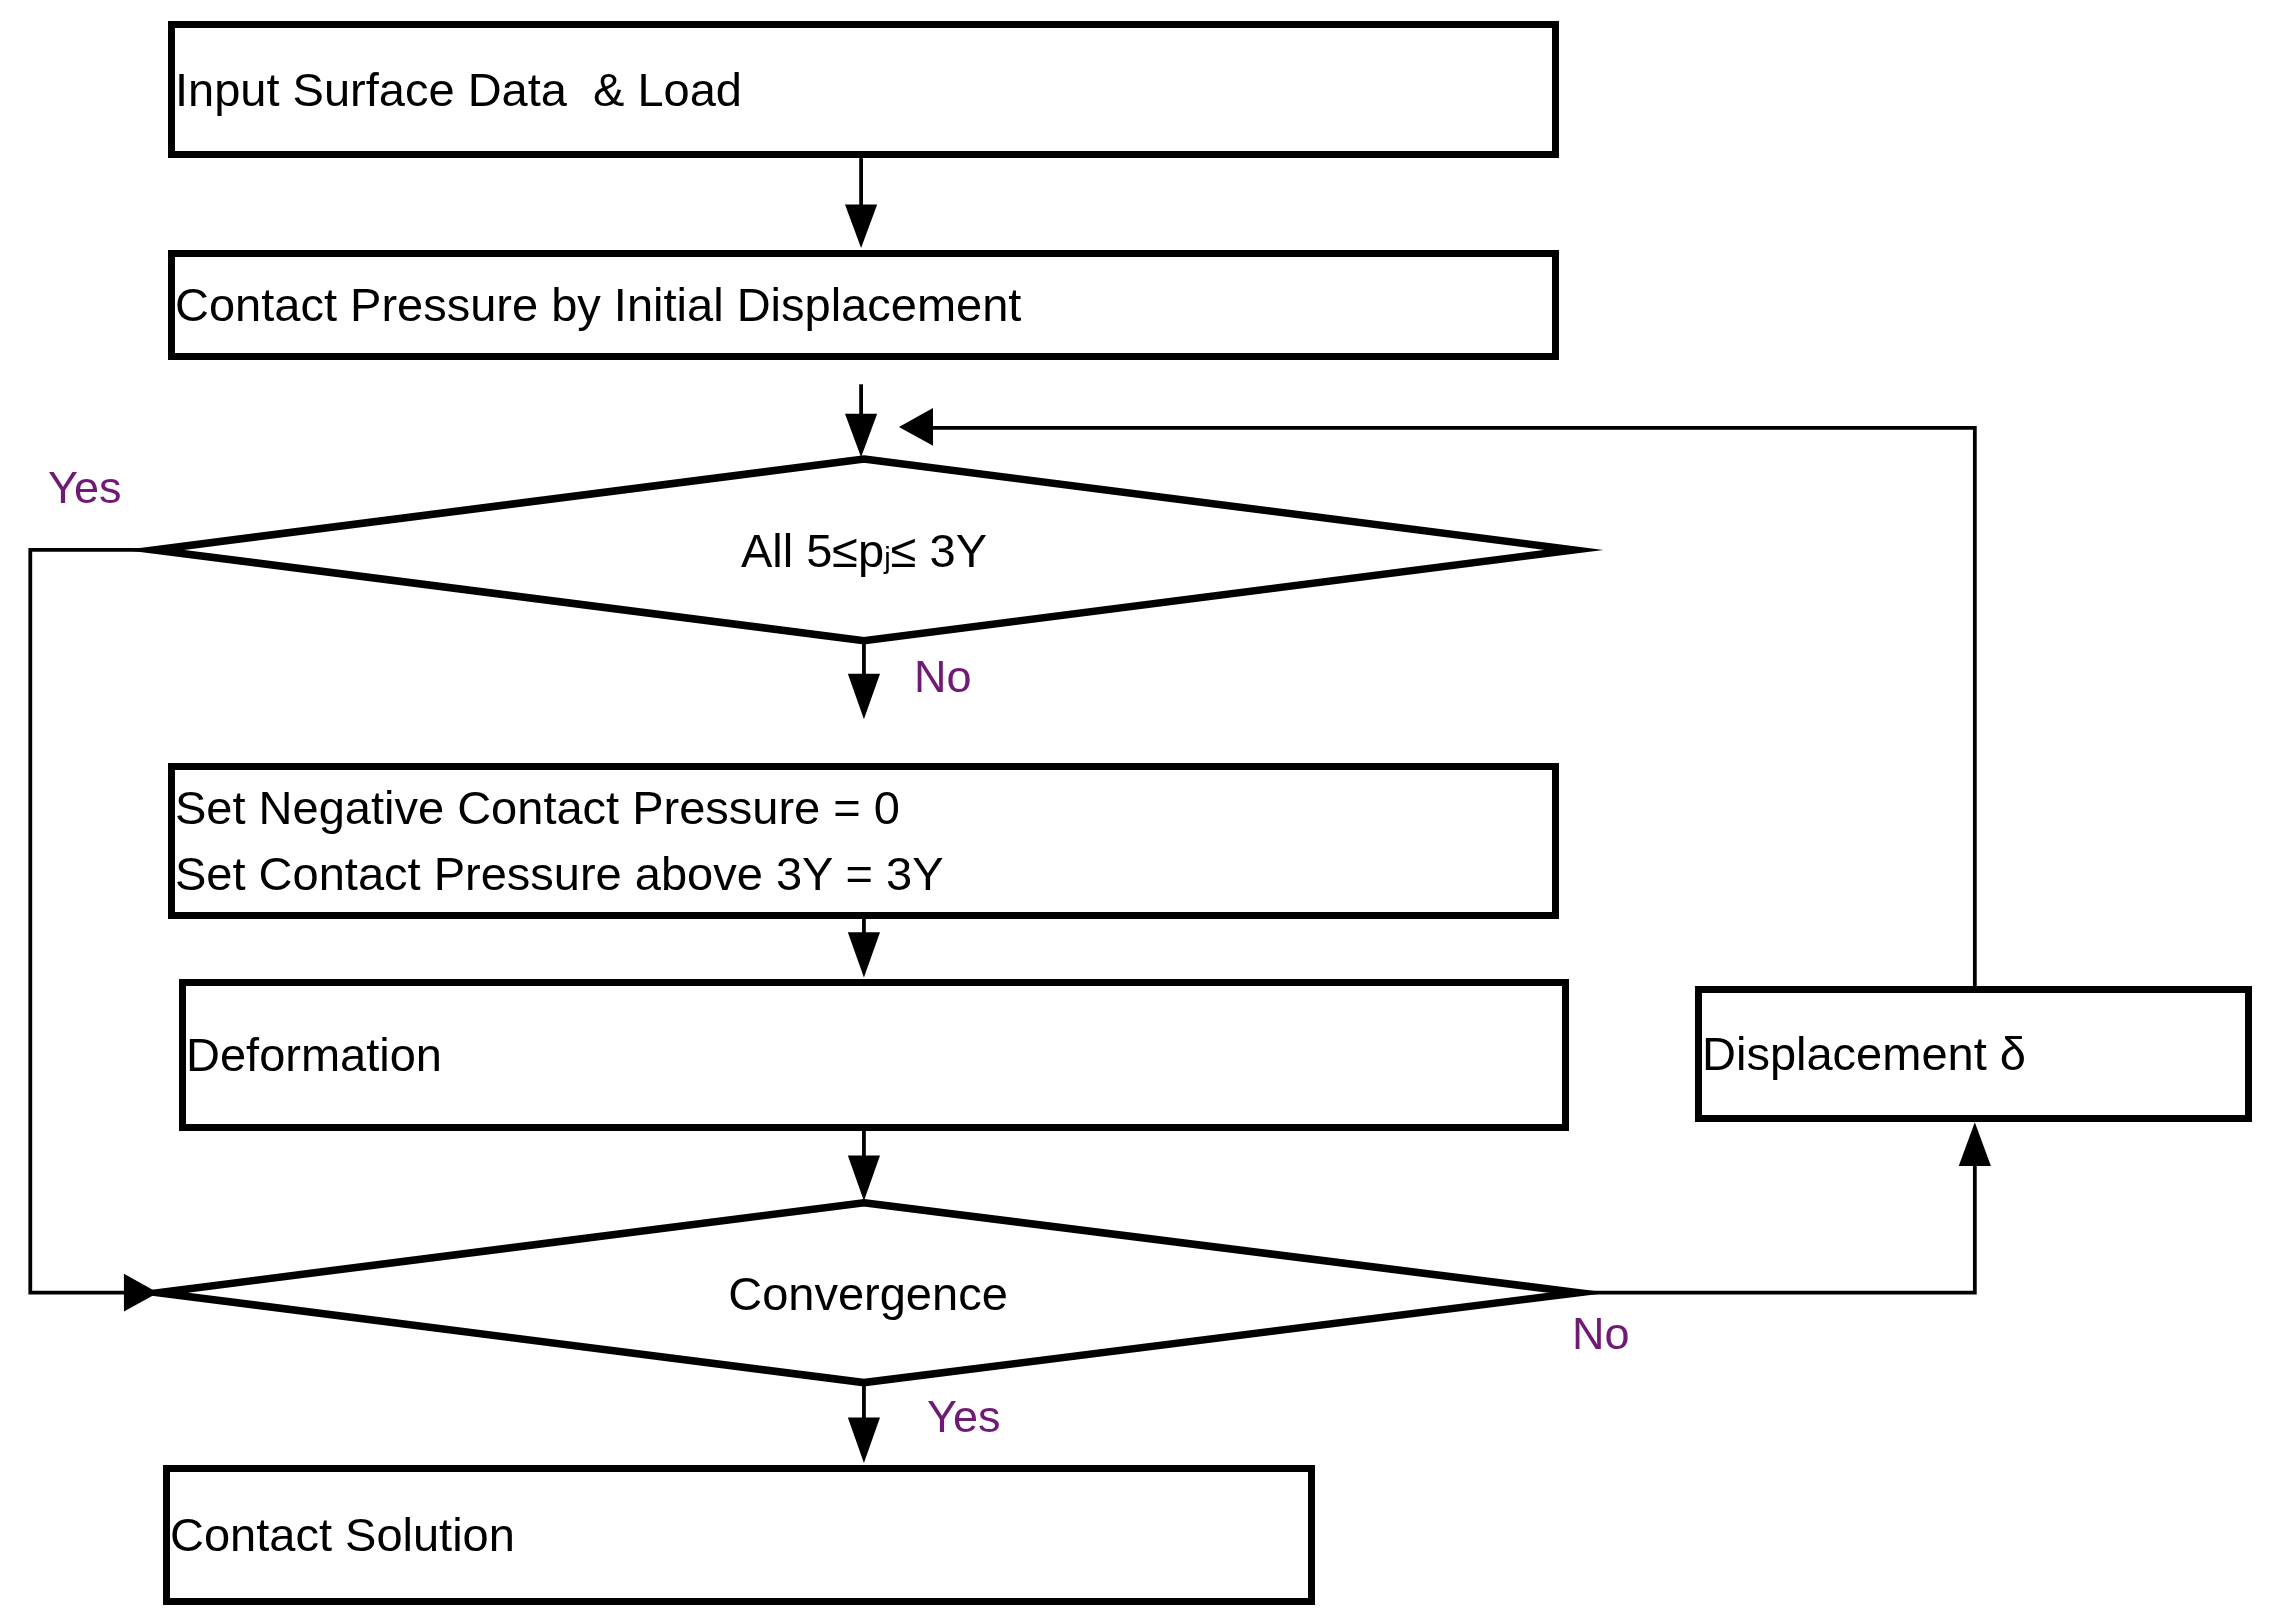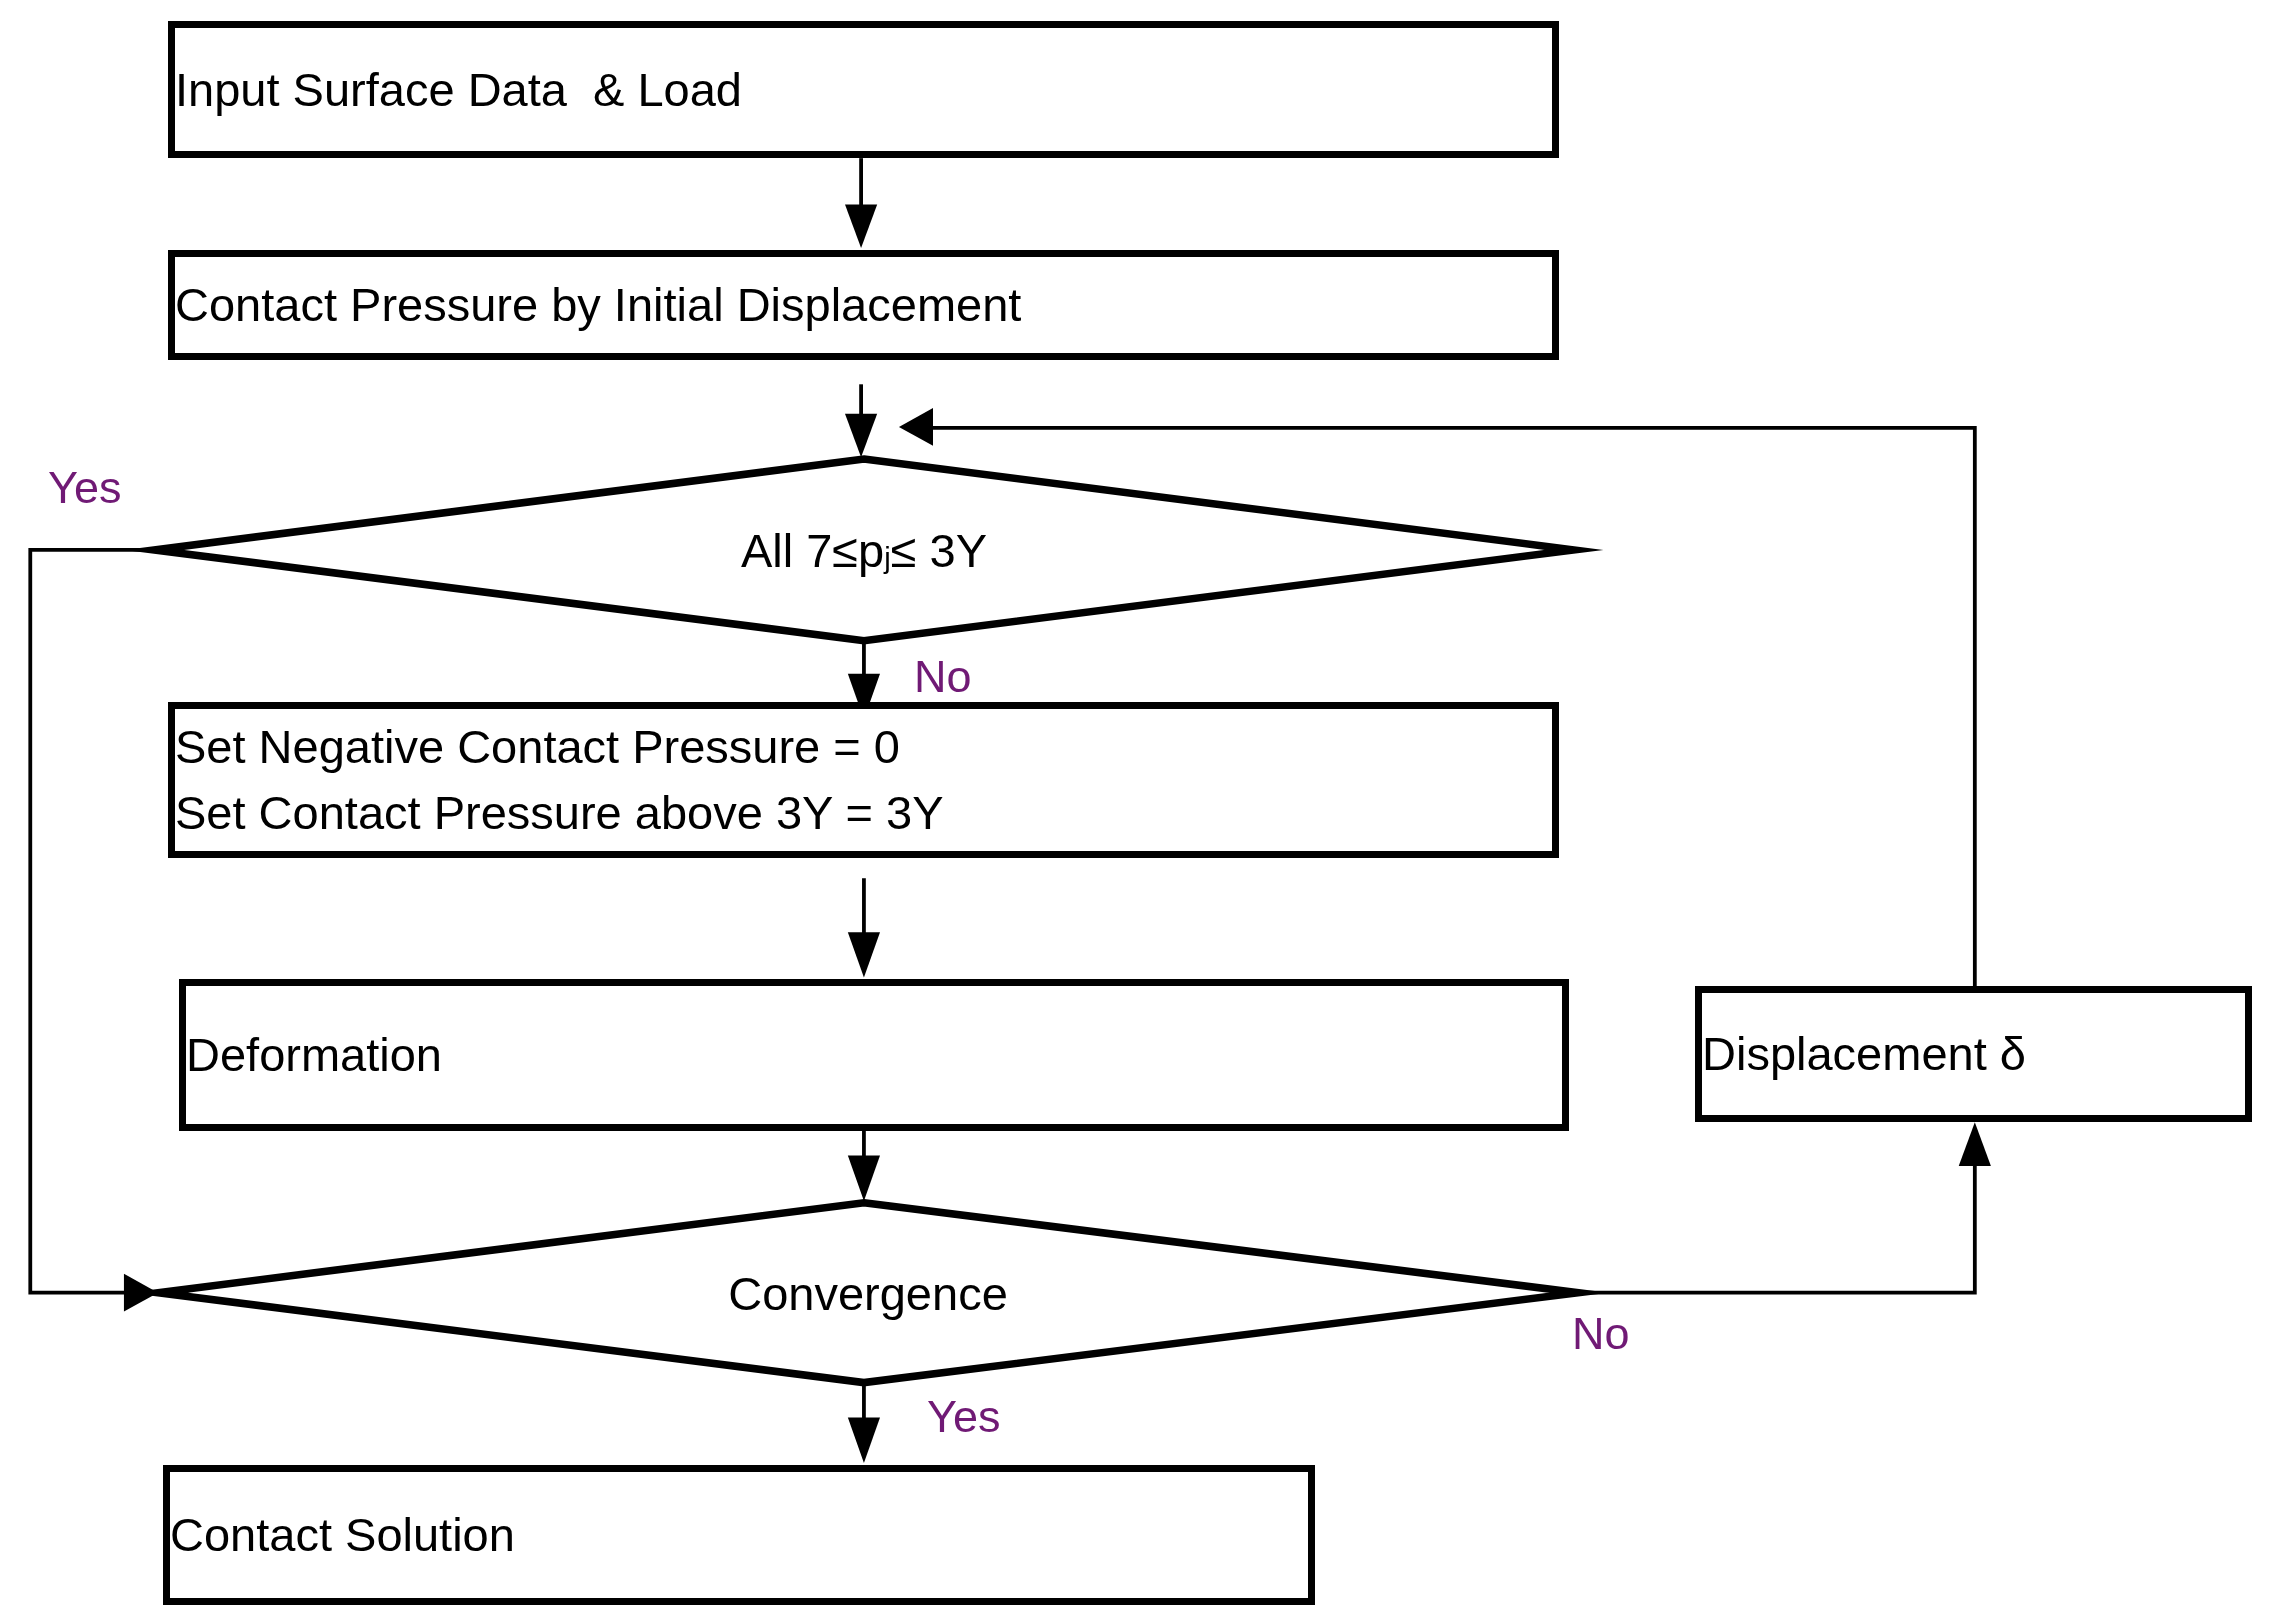--- a/index.html
+++ b/index.html
@@ -56,21 +56,21 @@
     position: absolute;
     font-size: 45px;
     color: #701a75;
     white-space: nowrap;
     margin-left: 20px;
   }
 
   
   .box-input        { left: 168px; top:   21px; width: 1391px; height: 137px; }
   .box-pressure     { left: 168px; top:  250px; width: 1391px; height: 110px; }
-  .box-clamp        { left: 168px; top:  702px; width: 1391px; height: 156px; }
+  .box-clamp        { left: 168px; top:  763px; width: 1391px; height: 156px; }
   .box-deformation  { left: 179px; top: 979px; width: 1390px; height: 152px; }
   .box-displacement { left: 1695px; top: 986px; width: 557px; height: 136px; }
   .box-solution     { left: 163px; top: 1465px; width: 1152px; height: 140px; }
 
   .label-check       { left: 154px;  top: 459px;  width: 1420px; height: 182px; }
   .label-convergence { left: 158px;  top: 1203px; width: 1420px; height: 180px; }
 
   .lbl-yes-top  { left: 28px;   top: 462px;  }
   .lbl-no-top   { left: 894px;  top: 651px;  }
   .lbl-no-conv  { left: 1552px; top: 1308px; }
@@ -134,21 +134,21 @@
 
   <div class="node box-displacement">
     <div class="line">Displacement δ</div>
   </div>
 
   <div class="node box-solution">
     <div class="line">Contact Solution</div>
   </div>
 
   <div class="decision-label label-check">
-    <span>All 7≤p</span>
+    <span>All 5≤p</span>
       <span class="sub">j</span>
       <span>≤ 3Y</span>
   </div>
 
   <div class="decision-label label-convergence">
     <span>Convergence</span>
   </div>
 
   <div class="edge-label lbl-yes-top">Yes</div>
   <div class="edge-label lbl-no-top">No</div>

